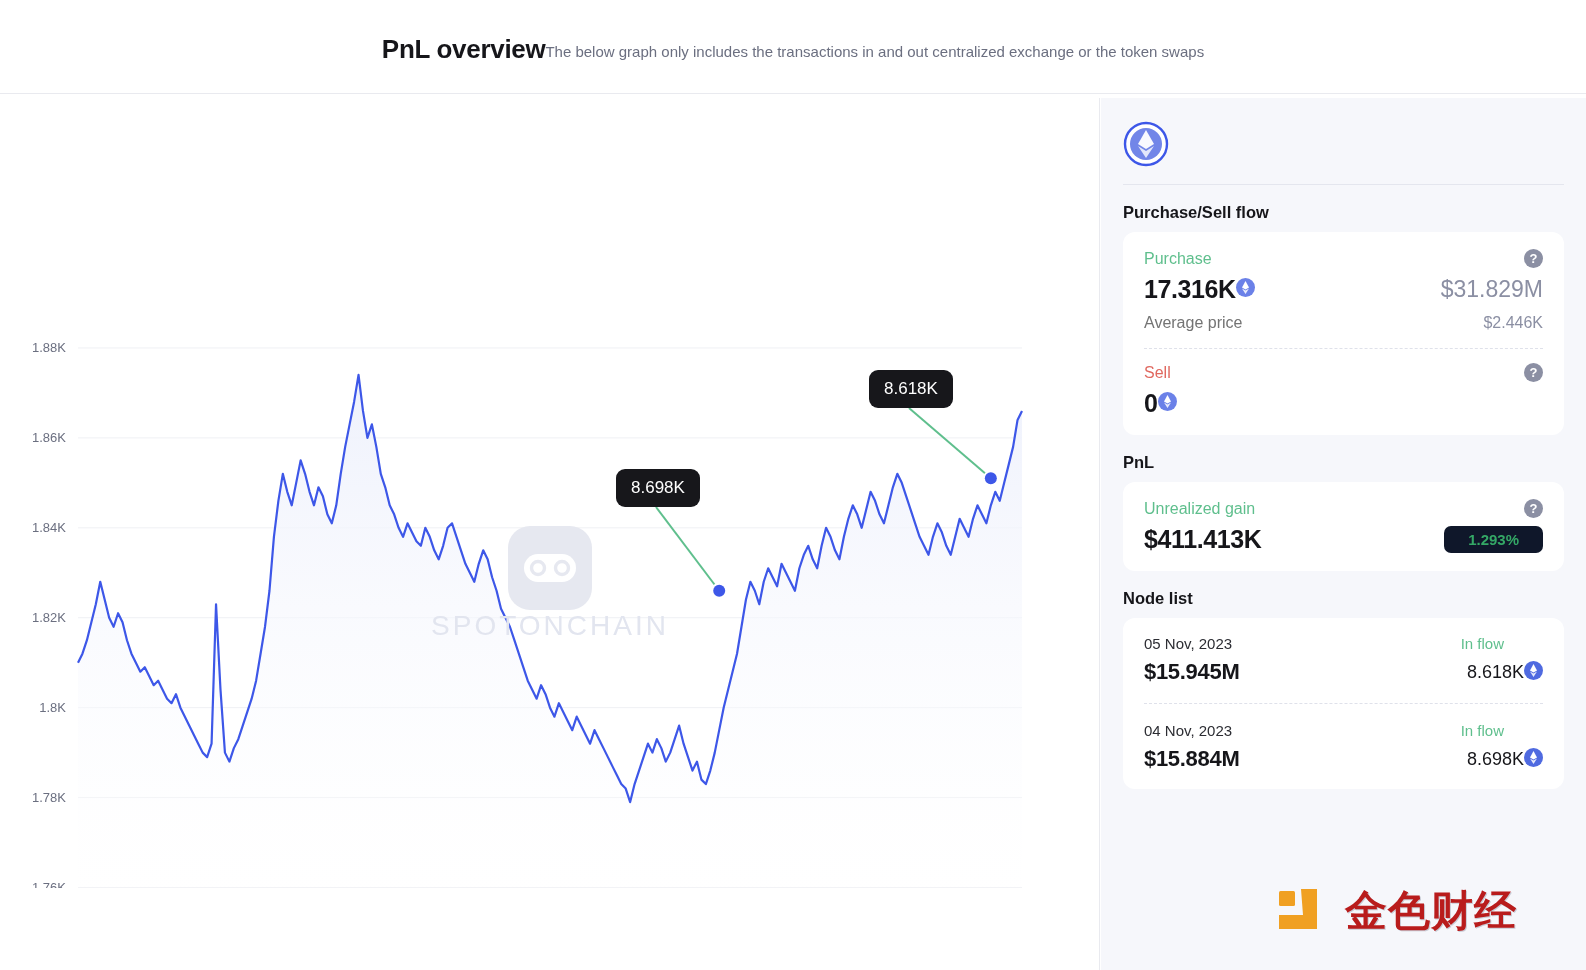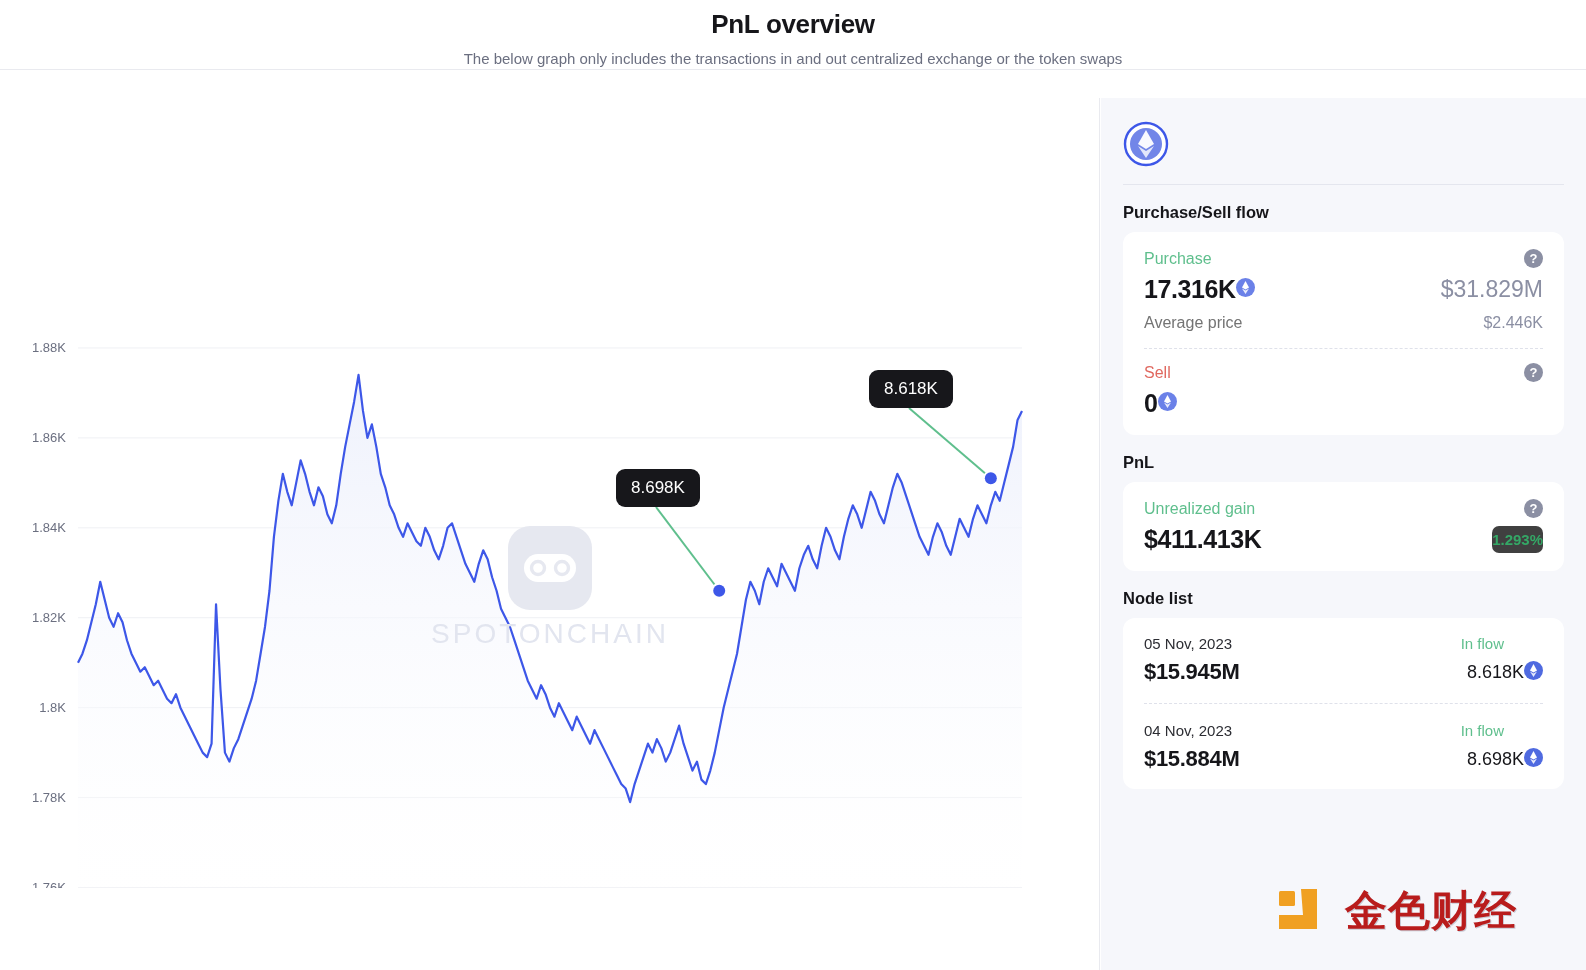--- a/index.html
+++ b/index.html
@@ -6,24 +6,24 @@
   html, body {
     width: 1586px; height: 970px;
     font-family: "Liberation Sans", sans-serif;
     background: #ffffff;
     overflow: hidden;
   }
   #app { position: relative; width: 1586px; height: 970px; }
 
   
   .header {
-    position: absolute; left: 0; top: 0; width: 1586px; height: 70px;
+    position: absolute; left: 0; top: 0; width: 1586px; height: 94px;
     border-bottom: 1px solid #e9eaef;
     background: #fff;
-    display: flex; flex-direction: column; align-items: center; justify-content: center;
+    display: flex; align-items: center; justify-content: center;
   }
   .header-title {
     font-size: 26px; font-weight: 700; color: #16161a; letter-spacing: -0.3px;
     margin-top: 6px;
   }
   .header-sub {
     font-size: 15px; color: #6b6f80; margin-top: 10px;
   }
 
   
@@ -40,21 +40,21 @@
     position: absolute; left: 425px; top: 428px;
     width: 250px; height: 140px;
     display: flex; flex-direction: column; align-items: center;
     pointer-events: none; opacity: 1;
   }
   .wm-badge {
     width: 84px; height: 84px; border-radius: 22px; background: #e6e8f0;
     display: flex; align-items: center; justify-content: center;
   }
   .wm-text {
-    margin-top: 8px; font-size: 28px; letter-spacing: 3px;
+    font-size: 28px; letter-spacing: 3px;
     color: #e2e5ef; font-weight: 500;
   }
 
   
   .node-tip {
     position: absolute; background: #17171b; color: #fff;
     border-radius: 9px; padding: 9px 15px;
     font-size: 17px; font-weight: 500; white-space: nowrap;
   }
 
@@ -81,22 +81,22 @@
     text-align: center; flex: none;
   }
   .big-val { font-size: 25px; font-weight: 700; color: #16161a; letter-spacing: -0.4px; }
   .usd-val { font-size: 23px; color: #8b8fa3; }
   .sub-lbl { font-size: 16px; color: #737373; }
   .sub-val { font-size: 16px; color: #8b8fa3; }
   .mt10 { margin-top: 10px; }
   .mt7 { margin-top: 7px; }
   .dashed { border-top: 1px dashed #dfe1ea; margin: 16px 0 14px 0; }
   .badge-pct {
-    background: #404040; color: #34a866; font-size: 15px; font-weight: 700;
-    border-radius: 7px; padding: 5px 0;
+    background: #0f172a; color: #34a866; font-size: 15px; font-weight: 700;
+    border-radius: 7px; padding: 5px 24px;
   }
   .node-row { padding: 3px 0; }
   .node-date { font-size: 15px; color: #2c2d33; }
   .node-flow { font-size: 15px; color: #5fbf8d; }
   .node-usd { font-size: 22px; font-weight: 700; color: #16161a; letter-spacing: -0.3px; }
   .node-amt { font-size: 18px; color: #16161a; }
   .node-right { display: flex; align-items: center; gap: 13px; }
   .eye-off { flex: none; }
 
   .eth-badge { flex: none; vertical-align: middle; }

